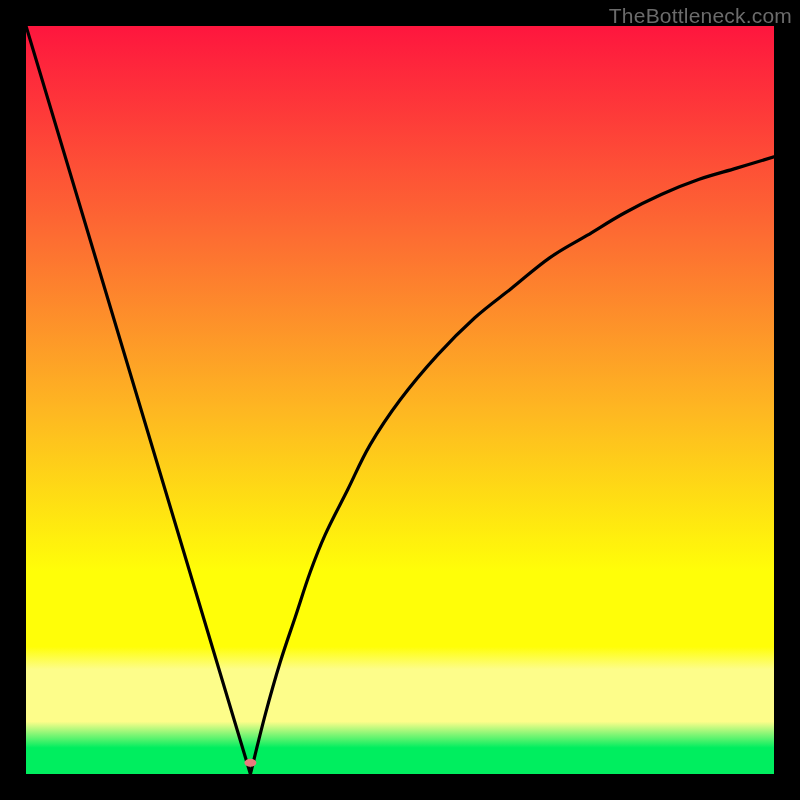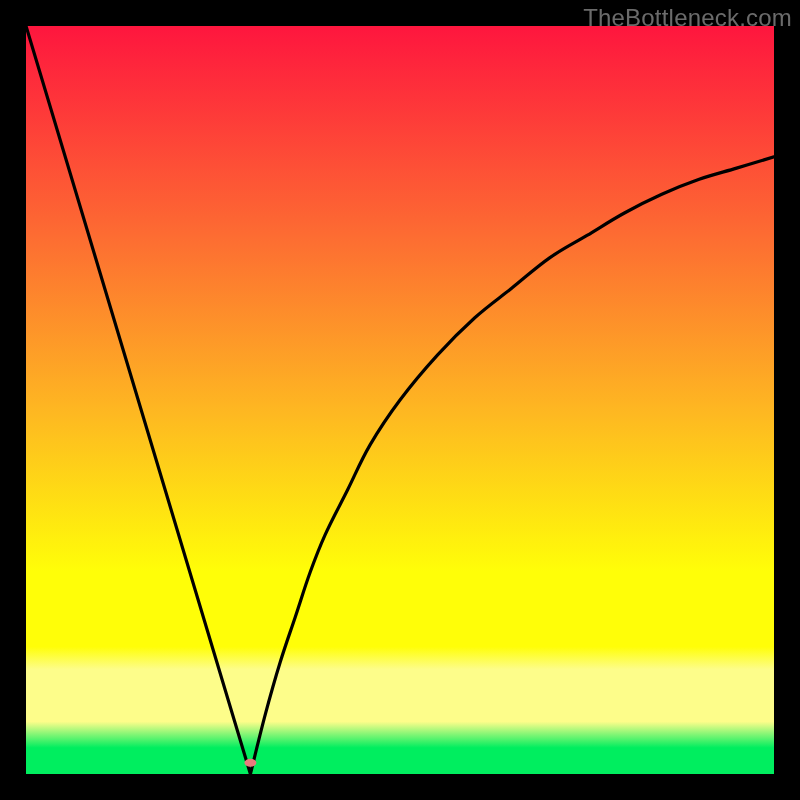--- a/index.html
+++ b/index.html
@@ -15,21 +15,21 @@
     left: 26px;
     top: 26px;
     width: 748px;
     height: 748px;
   }
   .watermark {
     position: absolute;
     top: 4px;
     right: 8px;
     font-family: Arial, Helvetica, sans-serif;
-    font-size: 24px;
+    font-size: 21px;
     color: #6b6b6b;
     letter-spacing: 0.2px;
     user-select: none;
   }
 </style>
 </head>
 <body>
 
 <div class="frame">
   <svg id="chart-svg" width="748" height="748" viewBox="0 0 748 748">

